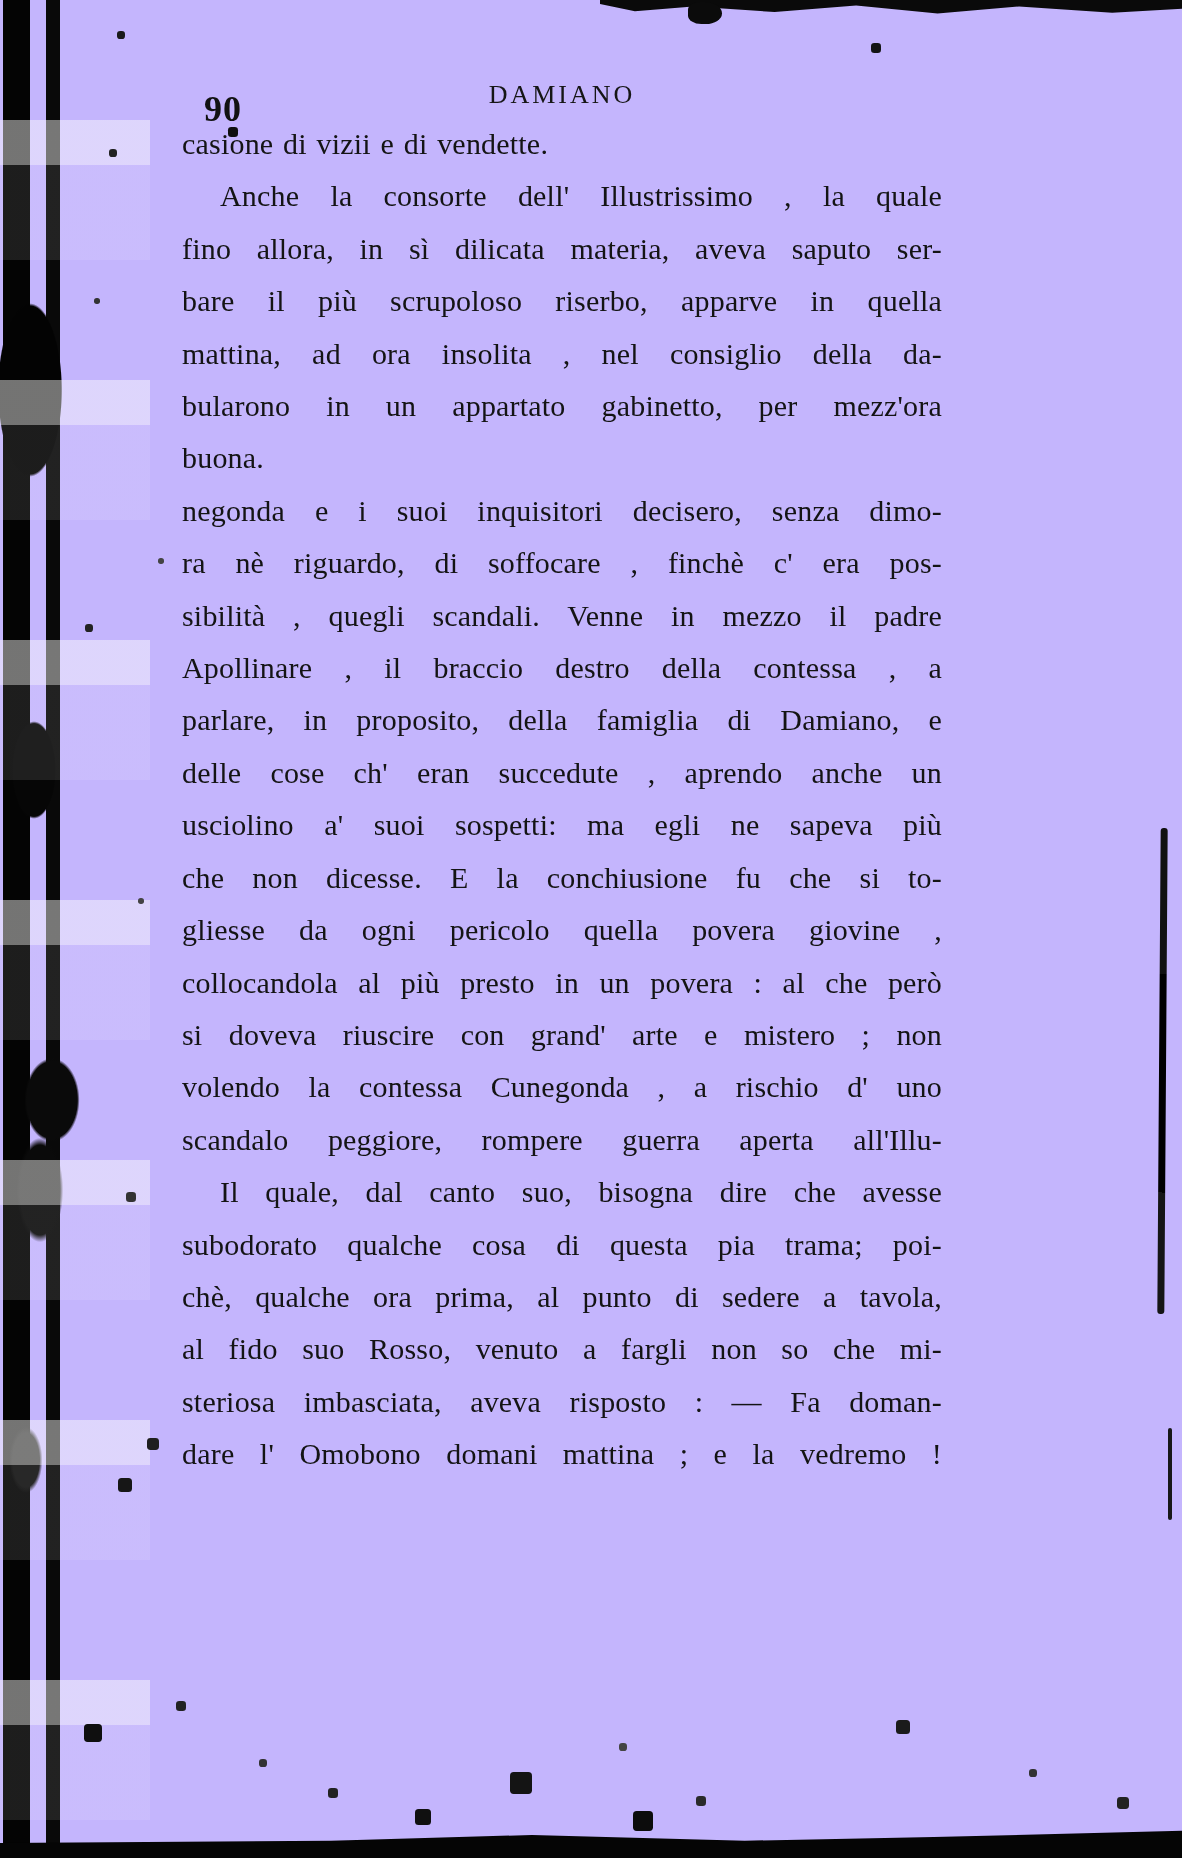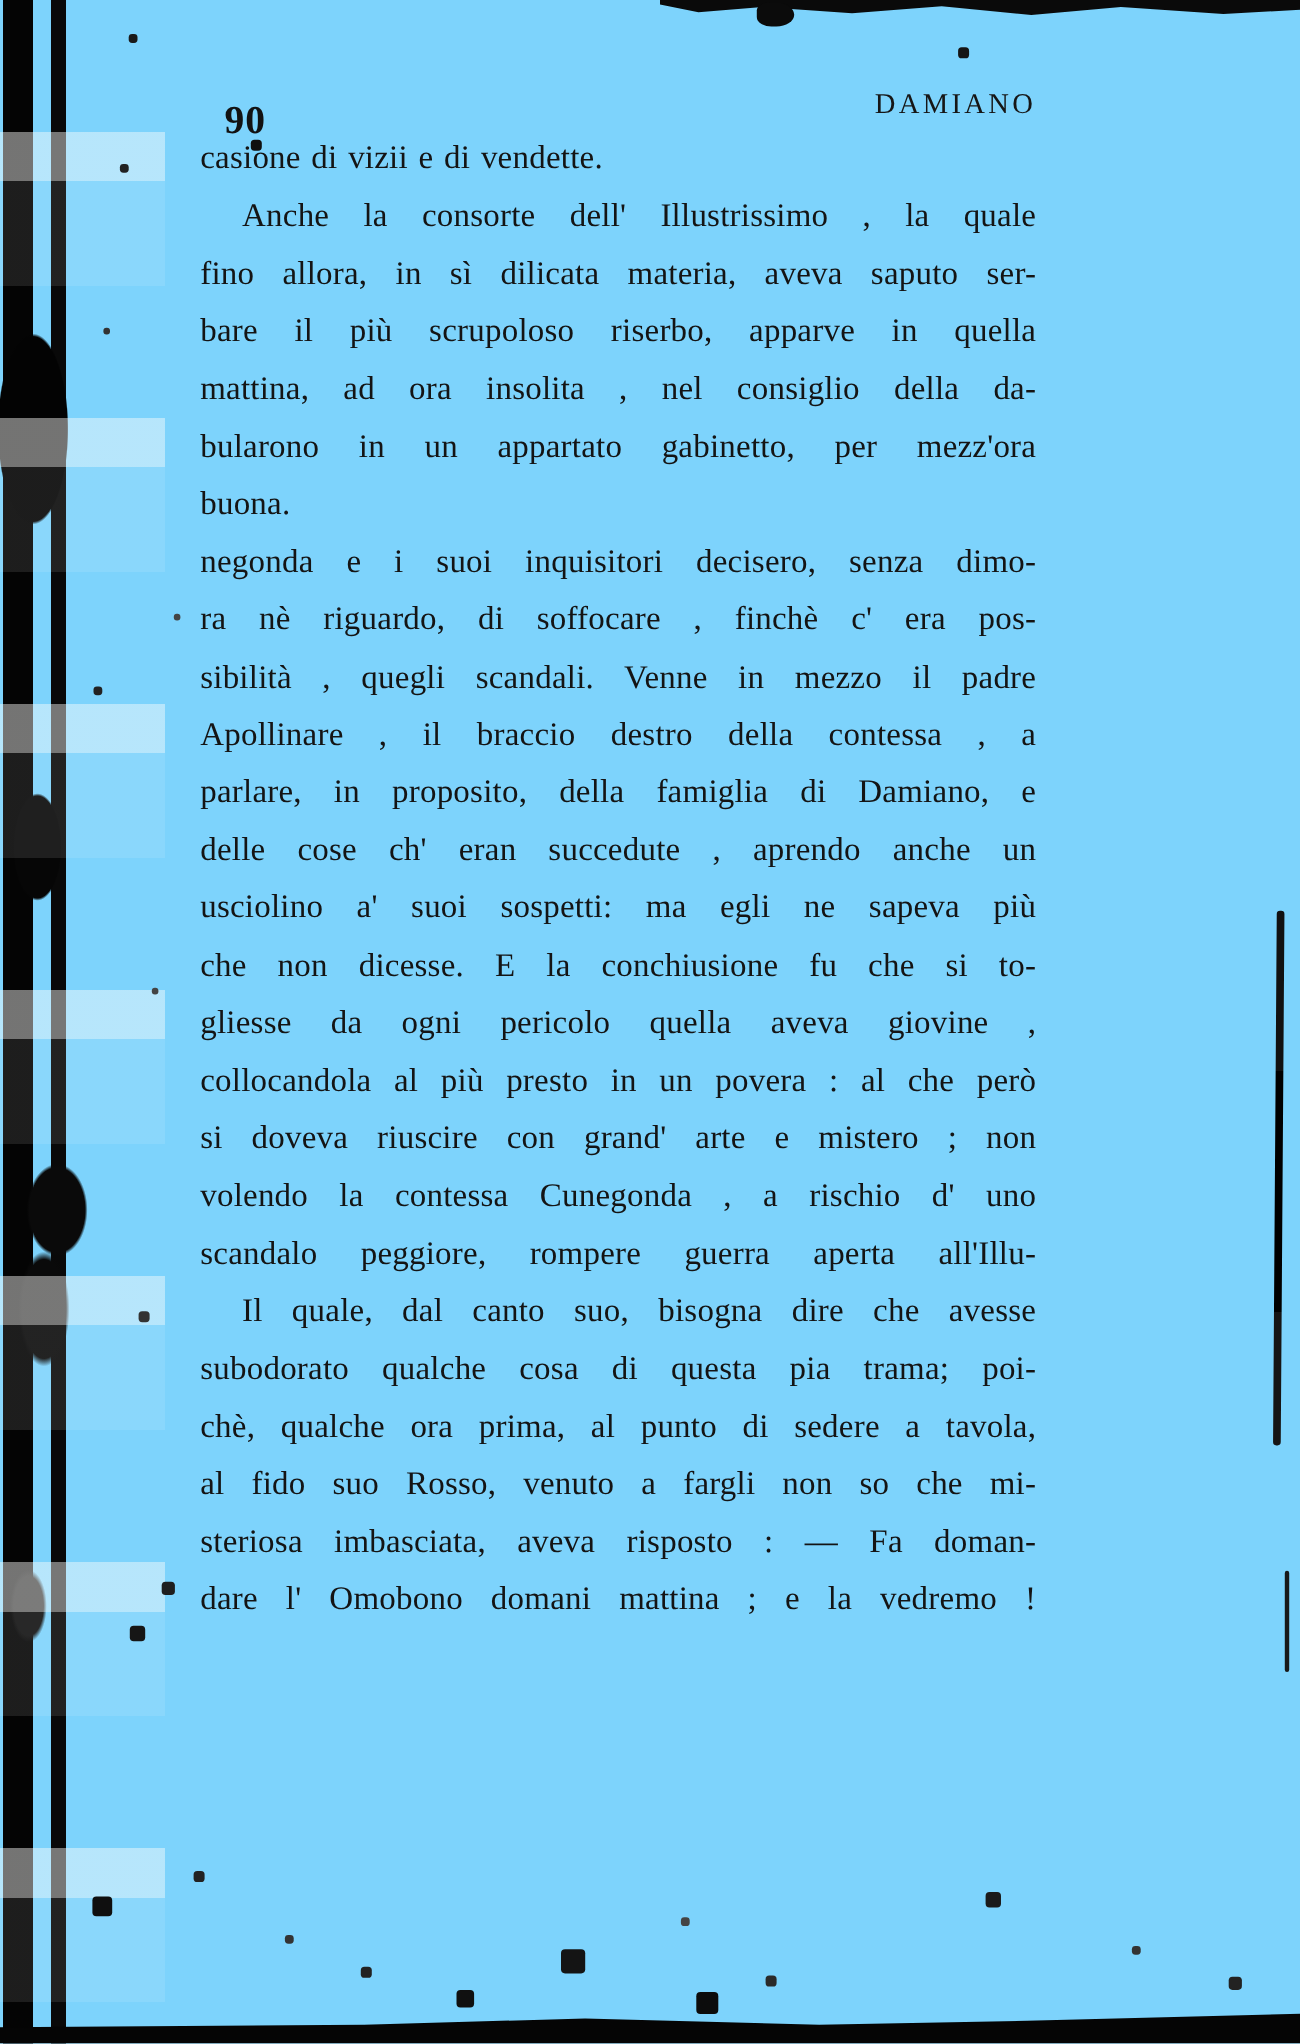--- a/index.html
+++ b/index.html
@@ -4,21 +4,21 @@
 <style>
   html, body {
     margin: 0;
     padding: 0;
     background: #ffffff;
   }
   .page {
     position: relative;
     width: 1182px;
     height: 1858px;
-    background: #7dd3fc;
+    background: #c4b5fd;
     overflow: hidden;
     font-family: "Liberation Serif", "DejaVu Serif", serif;
     color: #141414;
   }
 
   
   .binding-strip {
     position: absolute;
     left: 0; top: 0; bottom: 0;
     width: 150px;
@@ -124,21 +124,21 @@
     top: 8px;
     font-size: 36px;
     font-weight: bold;
     letter-spacing: 1px;
     color: #121212;
   }
   .running-head {
     position: absolute;
     left: 0; right: 0;
     top: 0;
-    text-align: right;
+    text-align: center;
     font-size: 26px;
     letter-spacing: 3px;
     color: #161616;
   }
   .text-block {
     position: absolute;
     left: 182px;
     top: 118px;
     width: 760px;
     font-size: 30px;
@@ -187,21 +187,21 @@
       <div class="text-line">bularono in un appartato gabinetto, per mezz'ora</div>
       <div class="text-line no-just">buona.</div>
       <div class="text-line">negonda e i suoi inquisitori decisero, senza dimo-</div>
       <div class="text-line">ra nè riguardo, di soffocare , finchè c' era pos-</div>
       <div class="text-line">sibilità , quegli scandali. Venne in mezzo il padre</div>
       <div class="text-line">Apollinare , il braccio destro della contessa , a</div>
       <div class="text-line">parlare, in proposito, della famiglia di Damiano, e</div>
       <div class="text-line">delle cose ch' eran succedute , aprendo anche un</div>
       <div class="text-line">usciolino a' suoi sospetti: ma egli ne sapeva più</div>
       <div class="text-line">che non dicesse. E la conchiusione fu che si to-</div>
-      <div class="text-line">gliesse da ogni pericolo quella aveva giovine ,</div>
+      <div class="text-line">gliesse da ogni pericolo quella povera giovine ,</div>
       <div class="text-line">collocandola al più presto in un povera : al che però</div>
       <div class="text-line">si doveva riuscire con grand' arte e mistero ; non</div>
       <div class="text-line">volendo la contessa Cunegonda , a rischio d' uno</div>
       <div class="text-line">scandalo peggiore, rompere guerra aperta all'Illu-</div>
       <div class="text-line indent">Il quale, dal canto suo, bisogna dire che avesse</div>
       <div class="text-line">subodorato qualche cosa di questa pia trama; poi-</div>
       <div class="text-line">chè, qualche ora prima, al punto di sedere a tavola,</div>
       <div class="text-line">al fido suo Rosso, venuto a fargli non so che mi-</div>
       <div class="text-line">steriosa imbasciata, aveva risposto : — Fa doman-</div>
       <div class="text-line">dare l' Omobono domani mattina ; e la vedremo !</div>

